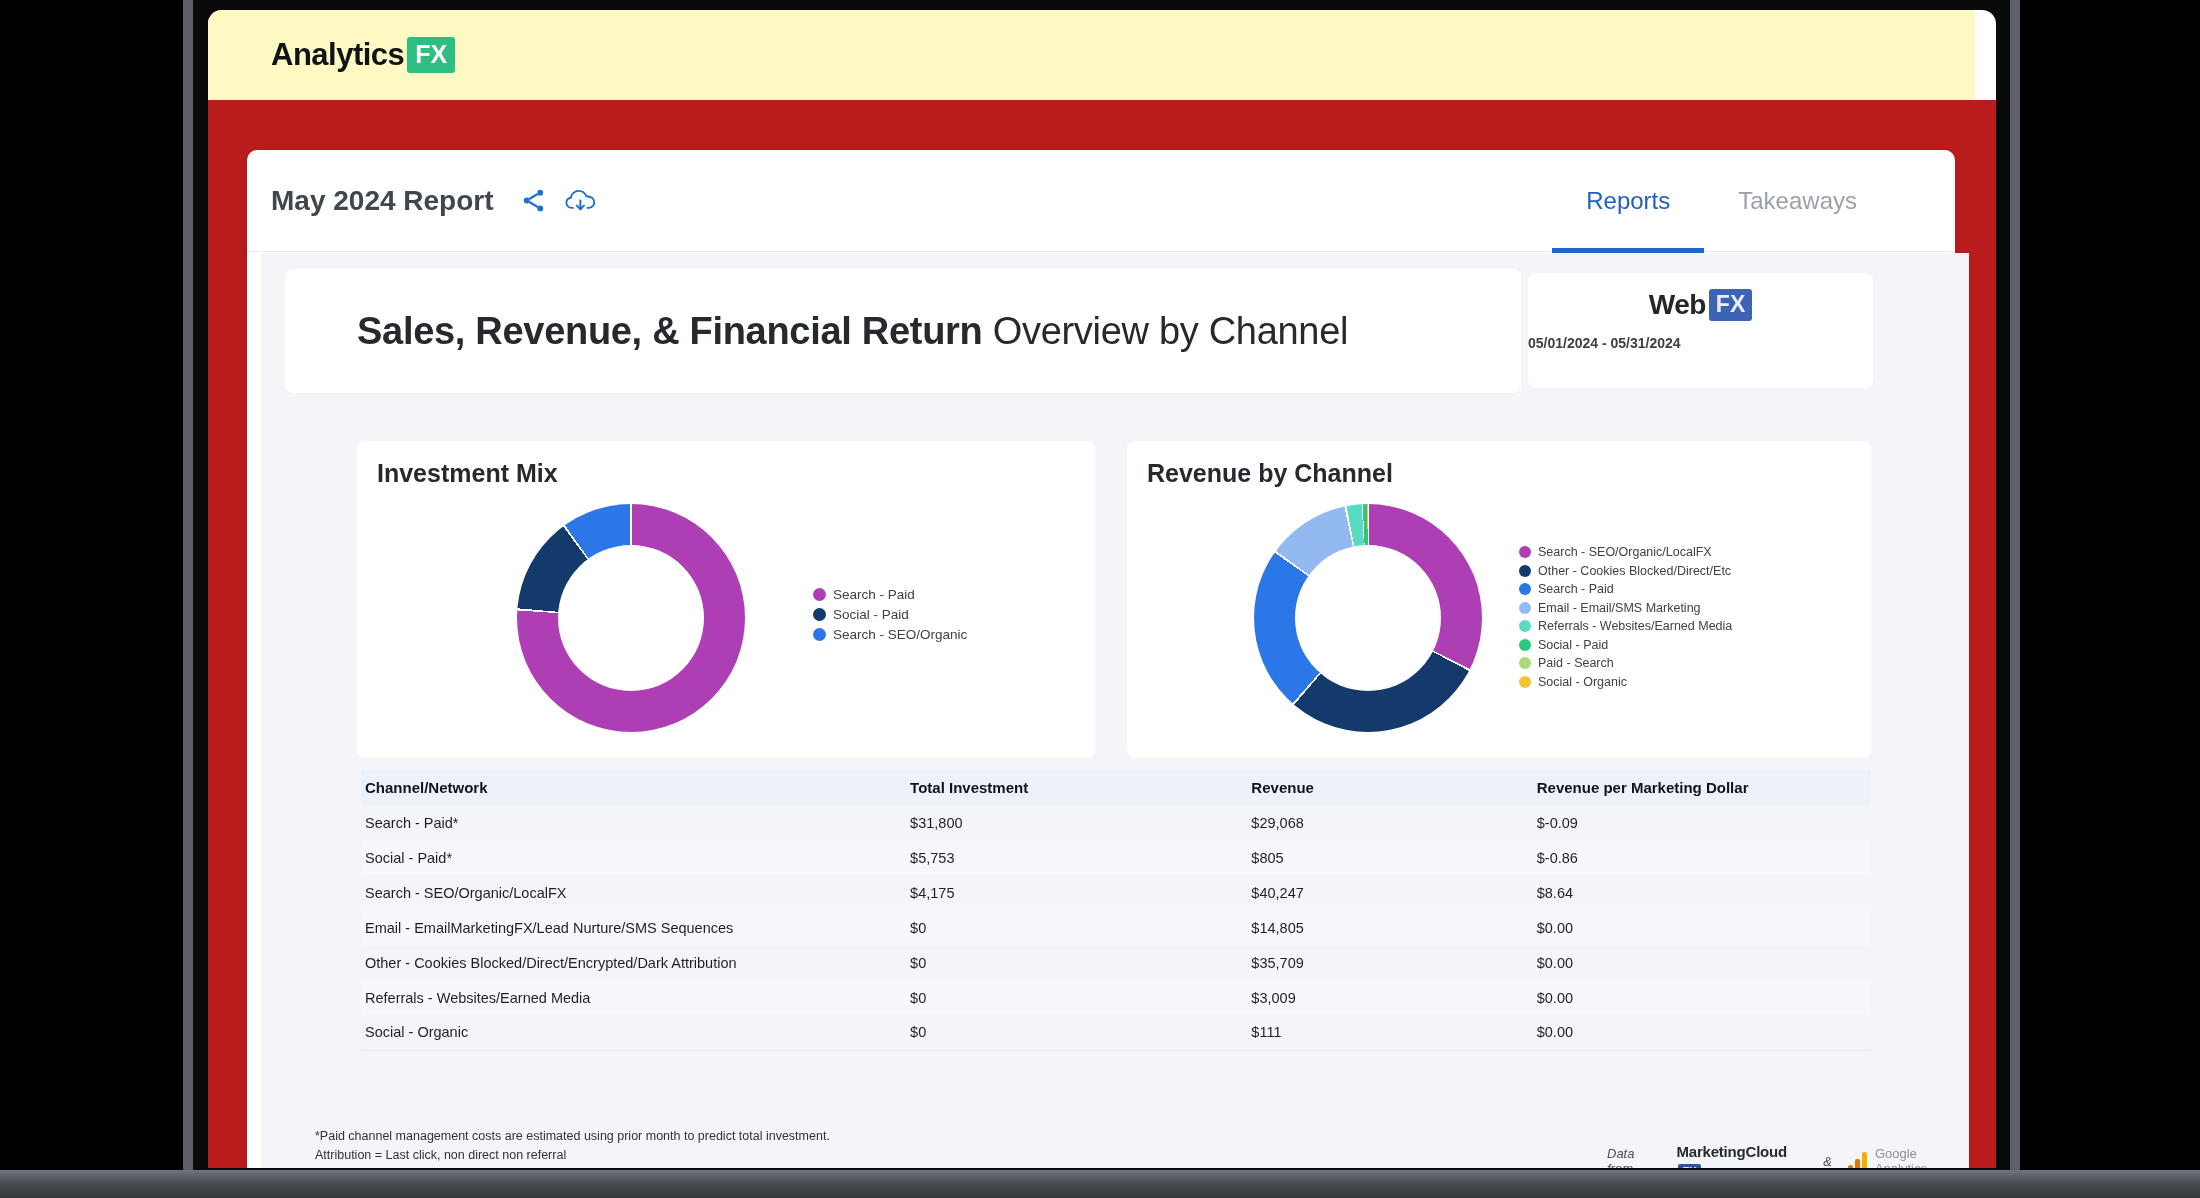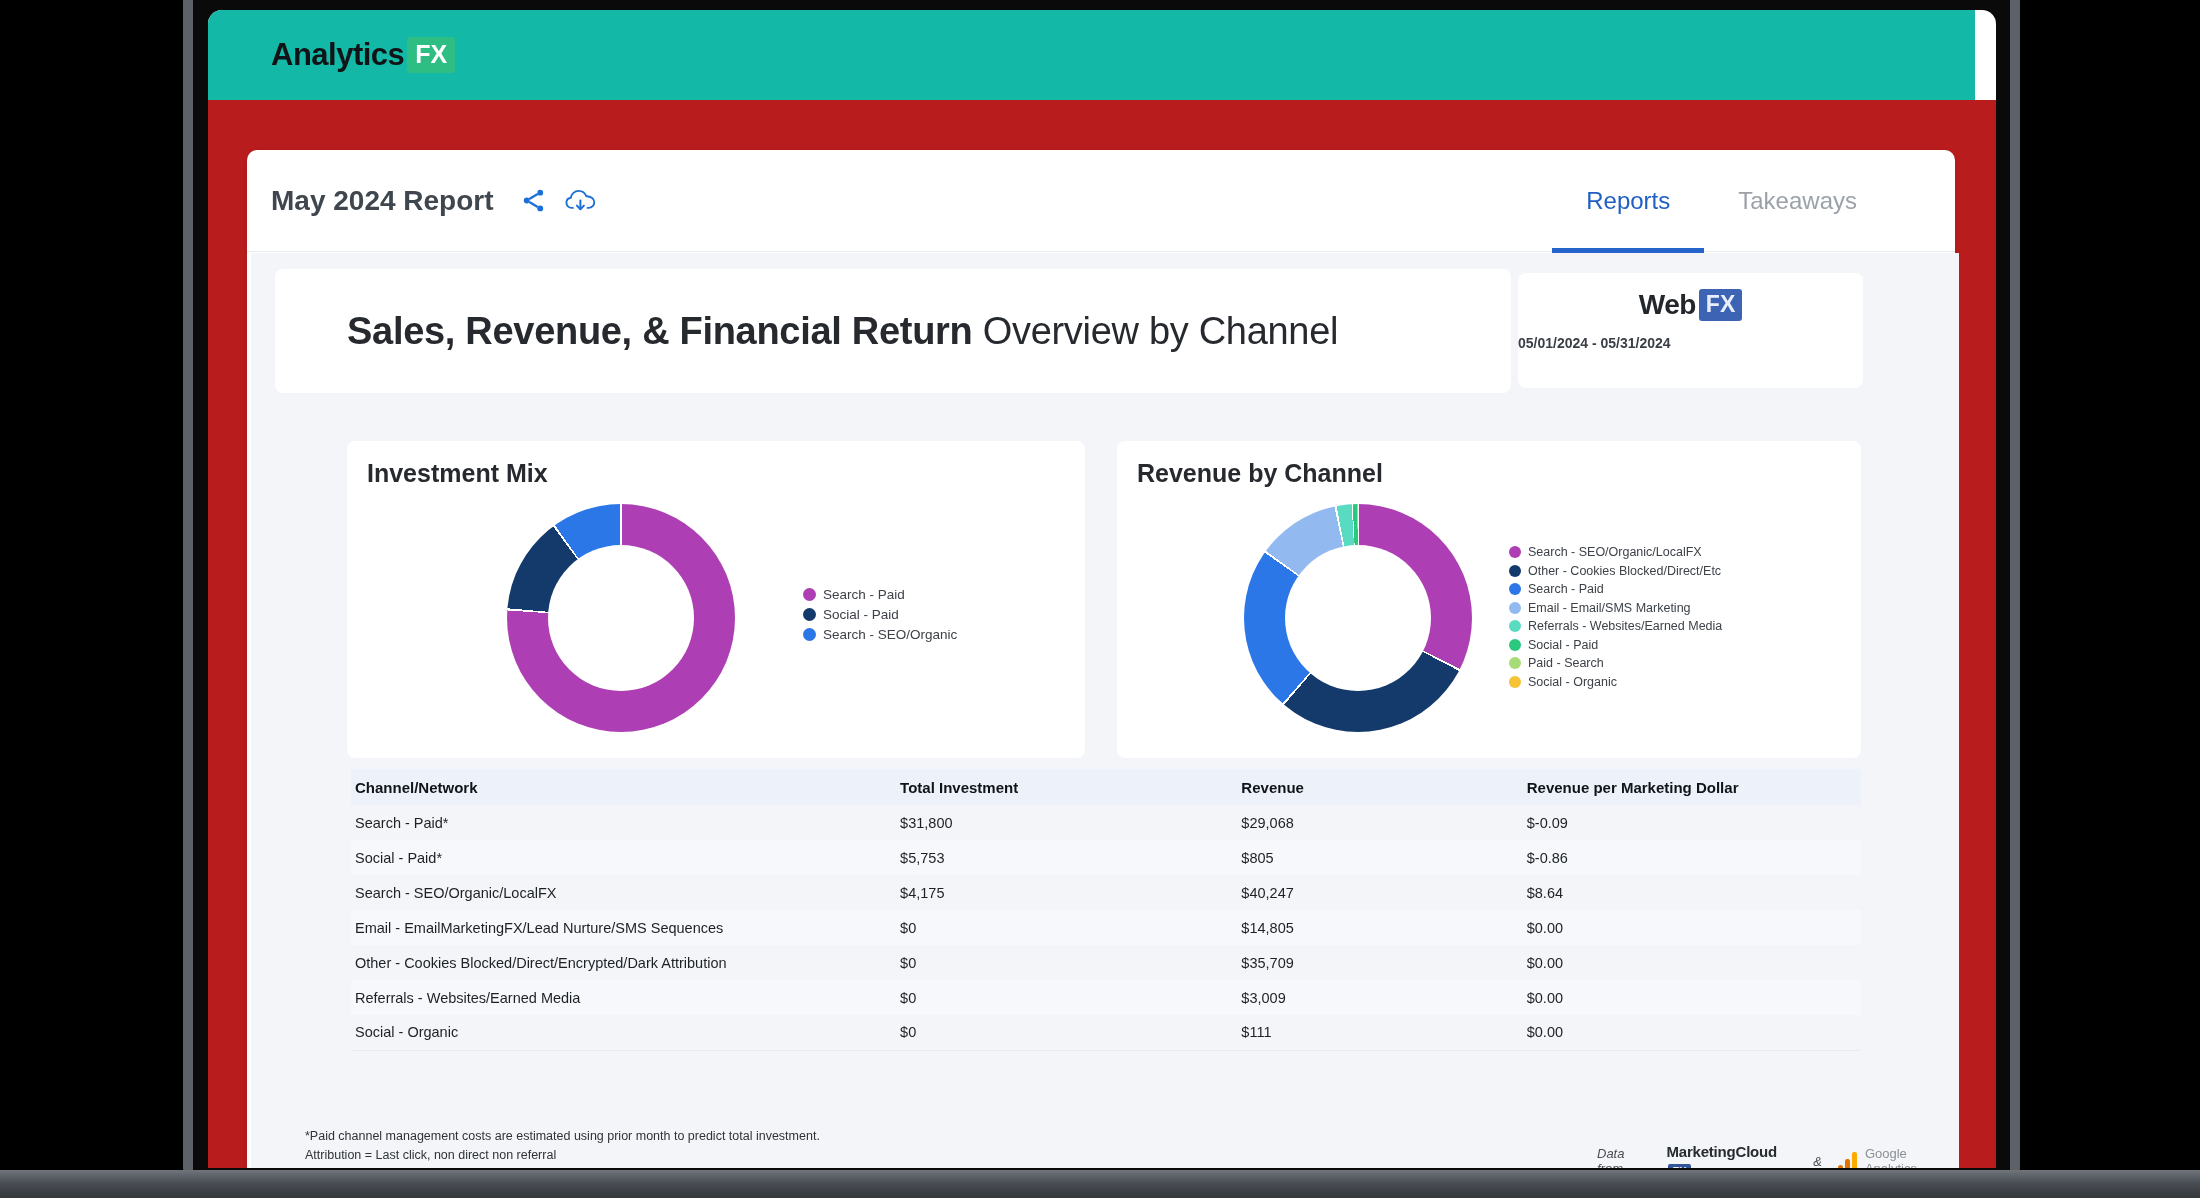--- a/index.html
+++ b/index.html
@@ -9,21 +9,21 @@
 
   
   .rim    { left:183px; top:-40px; width:1837px; height:1242px; border-radius:34px; background:#5d6268; }
   .bezel  { left:193px; top:-32px; width:1817px; height:1232px; border-radius:28px; background:#0a0a0b; }
   .screen { left:208px; top:10px;  width:1788px; height:1158px; background:#fff;
             border-radius:14px 14px 0 0; overflow:hidden; }
   .base   { left:0; top:1170px; width:2200px; height:28px;
             background:linear-gradient(#70757b,#4a4f55 45%,#33373c); }
 
   
-  .topbar { left:0; top:0; width:1767px; height:90px; background:#14b8a6; }
+  .topbar { left:0; top:0; width:1767px; height:90px; background:#fef9c3; }
   .applogo { left:63px; top:0; height:90px; display:flex; align-items:center; }
   .applogo .word { font-size:31px; font-weight:700; color:#111417; letter-spacing:-0.5px; }
   .logo-box { display:inline-block; margin-left:3px; padding:3px 8px 4px; border-radius:3px;
               background:#2ebd82; color:#fff; font-size:25px; font-weight:700; }
 
   .content { left:0; top:90px; width:1788px; height:1068px; background:#b91c1c; }
 
   
   .card { left:39px; top:50px; width:1708px; height:1018px; background:#fff;
           border-radius:10px 10px 0 0; box-shadow:0 1px 4px rgba(20,30,50,.10); }
@@ -35,21 +35,21 @@
 
   .tabs { margin-left:auto; margin-right:64px; display:flex; height:102px;text-align:right; }
   .tab { position:relative; height:102px; display:flex; align-items:center;
          padding:0 34px; font-size:24px; cursor:pointer; }
   .tab.active { color:#2160c2; font-weight:500; }
   .tab.inactive { color:#9ba1a8; }
   .tab.active::after { content:""; position:absolute; left:0; right:0; bottom:-1px;
                        height:5px; background:#2565cb; }
 
   
-  .page { left:4px; top:103px; width:1708px; height:915px; background:#f3f5f8; }
+  .page { left:14px; top:103px; width:1708px; height:915px; background:#f3f5f8; }
   .panel { position:absolute; background:#fff; border-radius:8px; }
 
   .title-panel { left:24px; top:16px; width:1236px; height:124px; display:flex; align-items:center; }
   .report-title { margin-left:72px; font-size:38px; color:#26292e; letter-spacing:-0.3px; }
   .report-title b { font-weight:800; }
 
   .webfx-panel { left:1267px; top:20px; width:345px; height:115px; text-align:left; padding-top:16px; }
   .webfx-line { display:flex; align-items:center; justify-content:center; }
   .webfx-word { font-size:28px; font-weight:700; color:#23272c; letter-spacing:-0.5px; }
   .webfx-box { display:inline-block; margin-left:3px; padding:2px 7px 3px; border-radius:3px;

